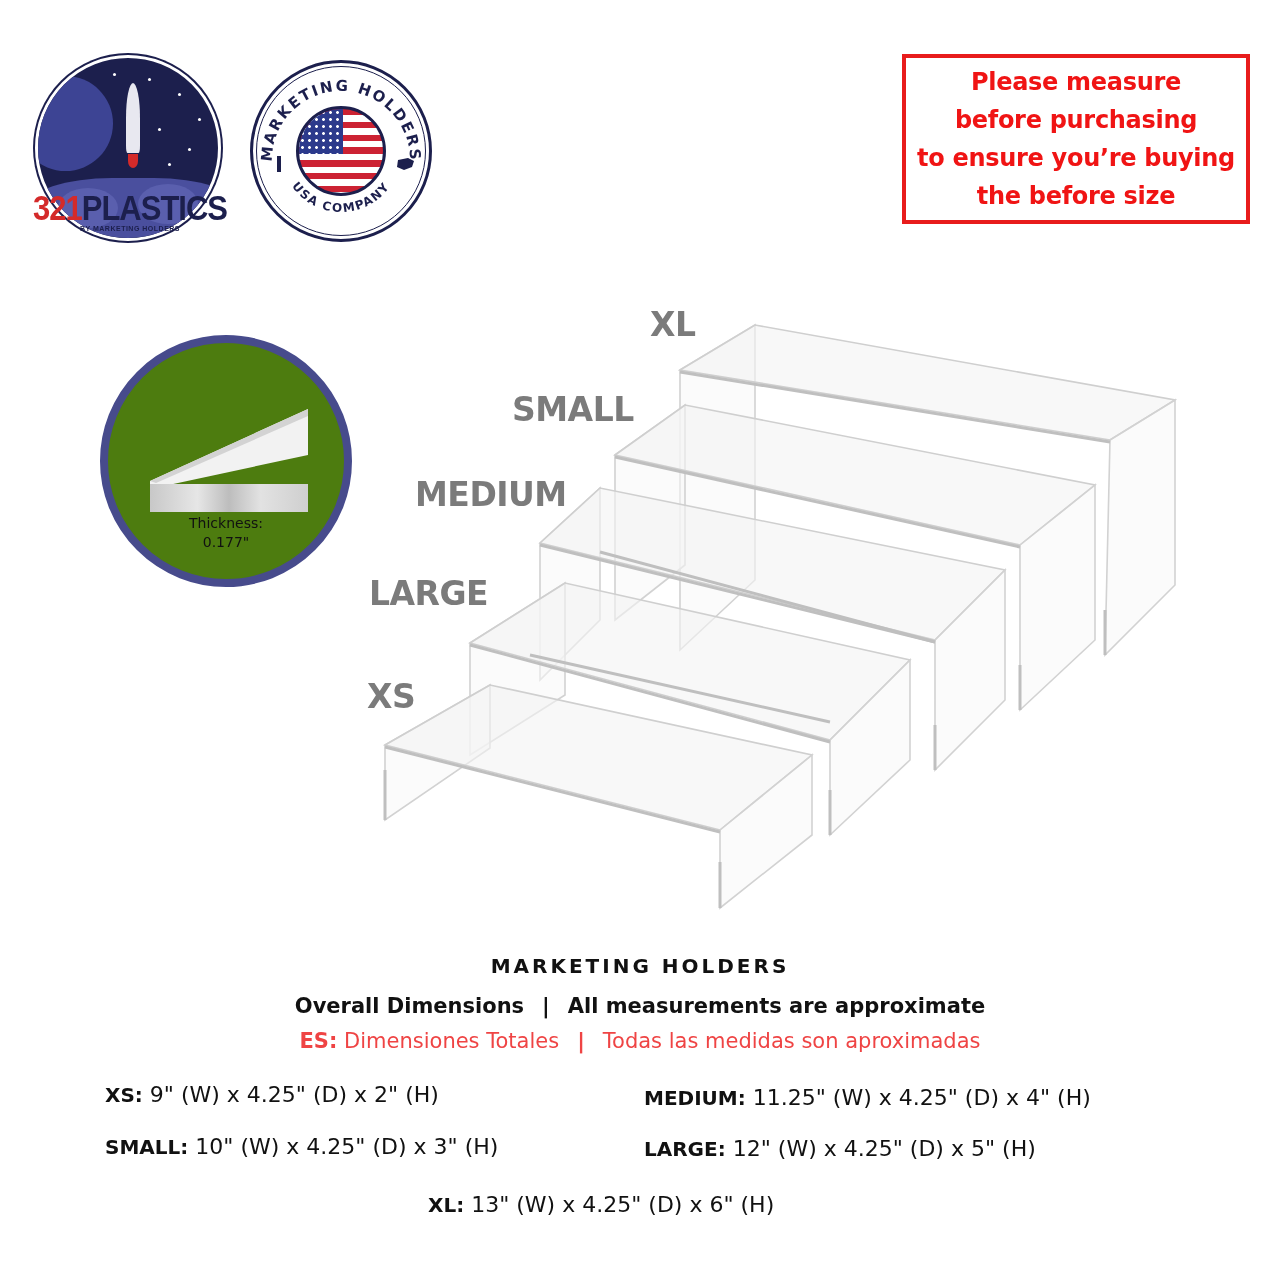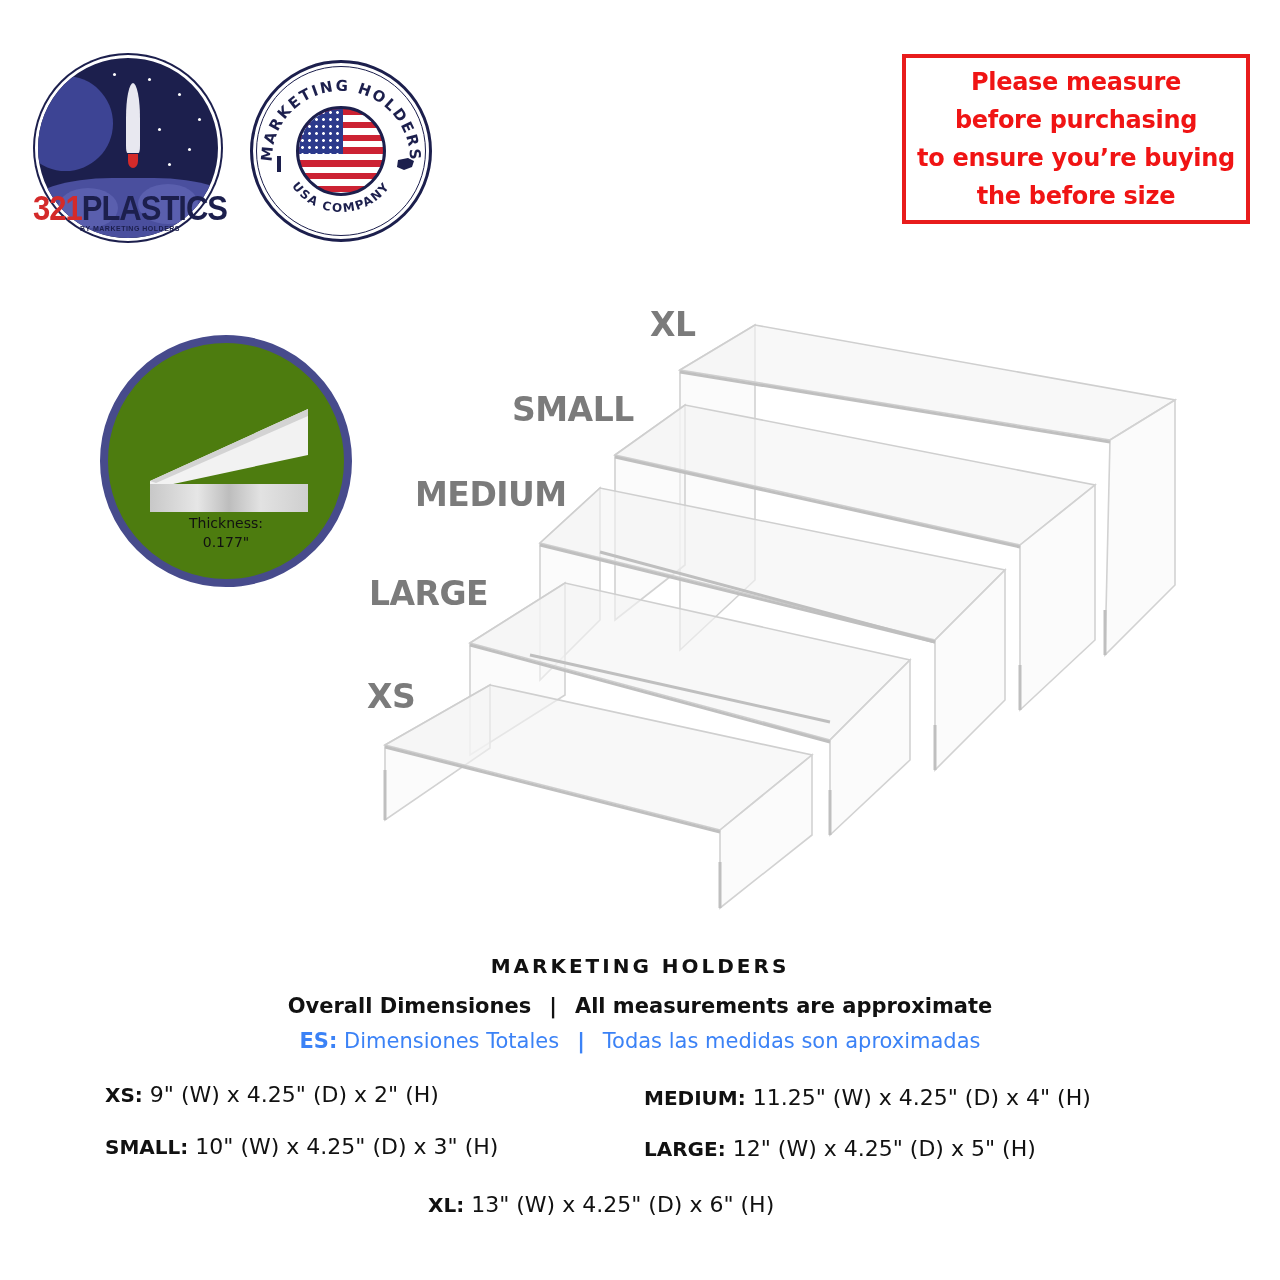--- a/index.html
+++ b/index.html
@@ -39,21 +39,21 @@
   .thick { left:100px; top:335px; width:252px; height:252px; border-radius:50%; border:8px solid #474b8c; box-sizing:border-box; background:#4d7c0f; }
   .thick svg { position:absolute; left:0; top:0; }
   .thick .lbl { position:absolute; left:0; width:236px; text-align:center; font-family:"DejaVu Sans", sans-serif; font-size:14px; color:#111; }
 
   
   .size-lbl { font-family:"DejaVu Sans", sans-serif; font-weight:bold; font-size:33px; color:#7b7b7b; letter-spacing:-0.5px; }
 
   
   .brandline { left:0; top:954px; width:1280px; text-align:center; font-family:"DejaVu Sans", sans-serif; font-weight:bold; font-size:20px; letter-spacing:3px; color:#111; }
   .line2 { left:0; top:994px; width:1280px; text-align:center; font-family:"DejaVu Sans", sans-serif; font-weight:bold; font-size:21px; color:#111; }
-  .line3 { left:0; top:1029px; width:1280px; text-align:center; font-family:"DejaVu Sans", sans-serif; font-size:21px; color:#3b82f6; }
+  .line3 { left:0; top:1029px; width:1280px; text-align:center; font-family:"DejaVu Sans", sans-serif; font-size:21px; color:#ef4444; }
   .line3 b { font-weight:bold; }
   .sep { display:inline-block; margin:0 18px; }
   .dim { font-family:"DejaVu Sans", sans-serif; font-size:22px; color:#111; white-space:nowrap; }
   .dim b { font-weight:bold; font-size:20px; }
 </style>
 </head>
 <body>
 
 <div class="abs logo321">
   <div class="disc">
@@ -177,21 +177,21 @@
     <polygon class="deck" points="385,745 490,685 812,755 720,830"></polygon>
     <polygon class="face" points="720,830 812,755 812,835 720,908"></polygon>
     <line class="edge" x1="385" y1="747" x2="720" y2="832"></line>
     <line class="edge" x1="385" y1="770" x2="385" y2="820"></line>
     <line class="edge" x1="720" y1="862" x2="720" y2="908"></line>
   </g>
 </svg>
 
 <div class="abs brandline">MARKETING  HOLDERS</div>
 <div class="abs line2">
-  <span>Overall Dimensiones</span><span class="sep">|</span><span>All measurements are approximate</span>
+  <span>Overall Dimensions</span><span class="sep">|</span><span>All measurements are approximate</span>
 </div>
 <div class="abs line3">
   <b>ES:</b> <span>Dimensiones Totales</span><span class="sep" style="font-weight:bold">|</span><span>Todas las medidas son aproximadas</span>
 </div>
 
 <div class="abs dim" style="left:105px;top:1082px">
   <b>XS:</b> <span>9" (W) x 4.25" (D) x 2" (H)</span>
 </div>
 <div class="abs dim" style="left:105px;top:1134px">
   <b>SMALL:</b> <span>10" (W) x 4.25" (D) x 3" (H)</span>

